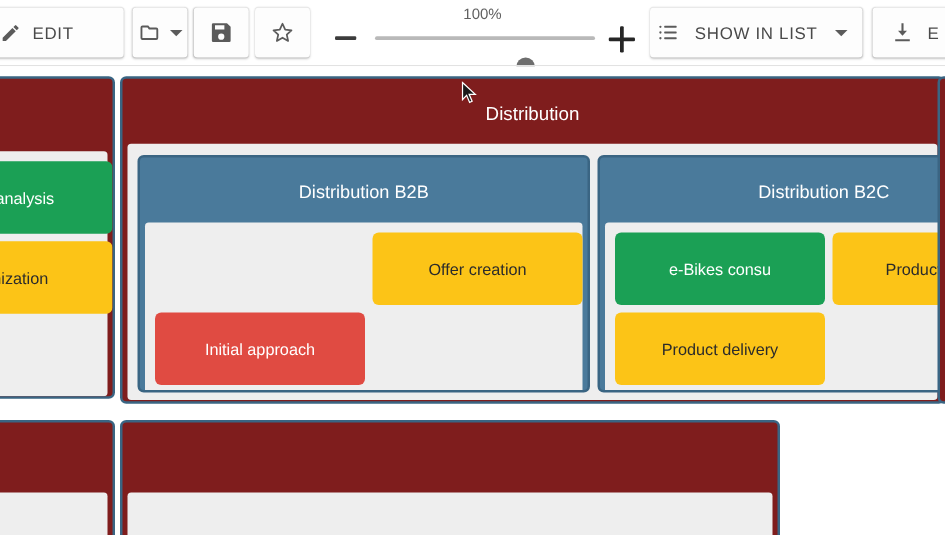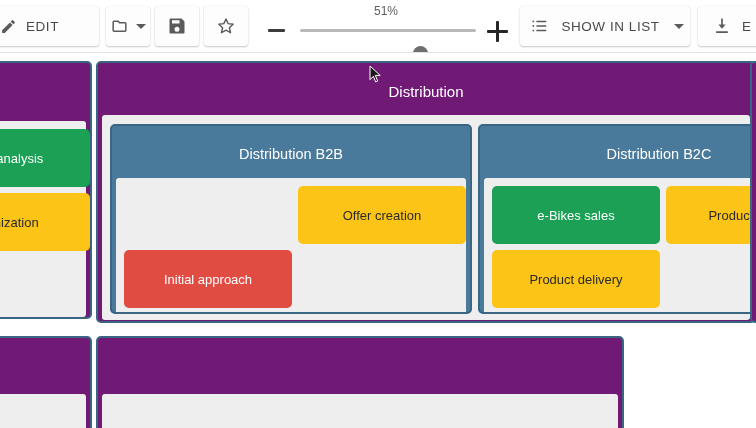--- a/index.html
+++ b/index.html
@@ -89,21 +89,21 @@
   .btn-star {
     position: absolute;
     left: 204px; top: 6px;
     width: 44px;
     padding: 0;
   }
   .btn-showlist {
     position: absolute;
     left: 520px; top: 6px;
     width: 170px;
-    justify-content: center;
+    justify-content: flex-end;
     padding-left: 16px;
   }
   .btn-export {
     position: absolute;
     left: 698px; top: 6px;
     width: 90px;
     justify-content: flex-start;
     padding-left: 14px;
   }
   .tb-ico {
@@ -181,21 +181,21 @@
   .canvas {
     position: absolute;
     left: 0; top: 53px;
     width: 756px; height: 375px;
     background: #ffffff;
     overflow: hidden;
   }
 
   .panel {
     position: absolute;
-    background: #701a75;
+    background: #7f1d1d;
     border: 2px solid #3a6583;
     border-radius: 5px;
     box-sizing: border-box;
     overflow: hidden;
   }
   .panel-title {
     color: #ffffff;
     font-size: 15px;
     text-align: center;
     font-family: "Liberation Sans", sans-serif;
@@ -335,21 +335,21 @@
       </svg>
     </div>
 
     <div class="tb-btn btn-star">
       <svg class="tb-ico" viewBox="0 0 24 24">
         <path fill="none" stroke="#5b5b5b" stroke-width="1.7" stroke-linejoin="round" d="M12 3.6l2.6 5.6 6 .7-4.5 4.2 1.3 6-5.4-3.1-5.4 3.1 1.3-6L3.4 9.9l6-.7L12 3.6z"></path>
       </svg>
     </div>
 
     <div class="zoom-wrap">
-      <div class="zoom-pct">51%</div>
+      <div class="zoom-pct">100%</div>
       <div class="zoom-minus"></div>
       <div class="zoom-track">
         <div class="zoom-thumb"></div>
       </div>
       <div class="zoom-plus"></div>
     </div>
 
     <div class="tb-btn btn-showlist">
       <svg class="tb-ico" viewBox="0 0 24 24">
         <g fill="#5b5b5b">
@@ -393,21 +393,21 @@
           <div class="panel-title">Distribution B2B</div>
           <div class="panel-body">
             <div class="card red sp-c1 sp-r2">Initial approach</div>
             <div class="card yellow sp-c2 sp-r1">Offer creation</div>
           </div>
         </div>
 
         <div class="subpanel" id="subpanel-b2c">
           <div class="panel-title">Distribution B2C</div>
           <div class="panel-body">
-            <div class="card green sp-c1 sp-r1">e-Bikes sales</div>
+            <div class="card green sp-c1 sp-r1">e-Bikes consu</div>
             <div class="card yellow sp-c2 sp-r1">Product consu</div>
             <div class="card yellow sp-c1 sp-r2">Product delivery</div>
           </div>
         </div>
 
       </div>
     </div>
 
     <div class="panel" id="panel-right-sliver">
       <div class="panel-title"></div>

